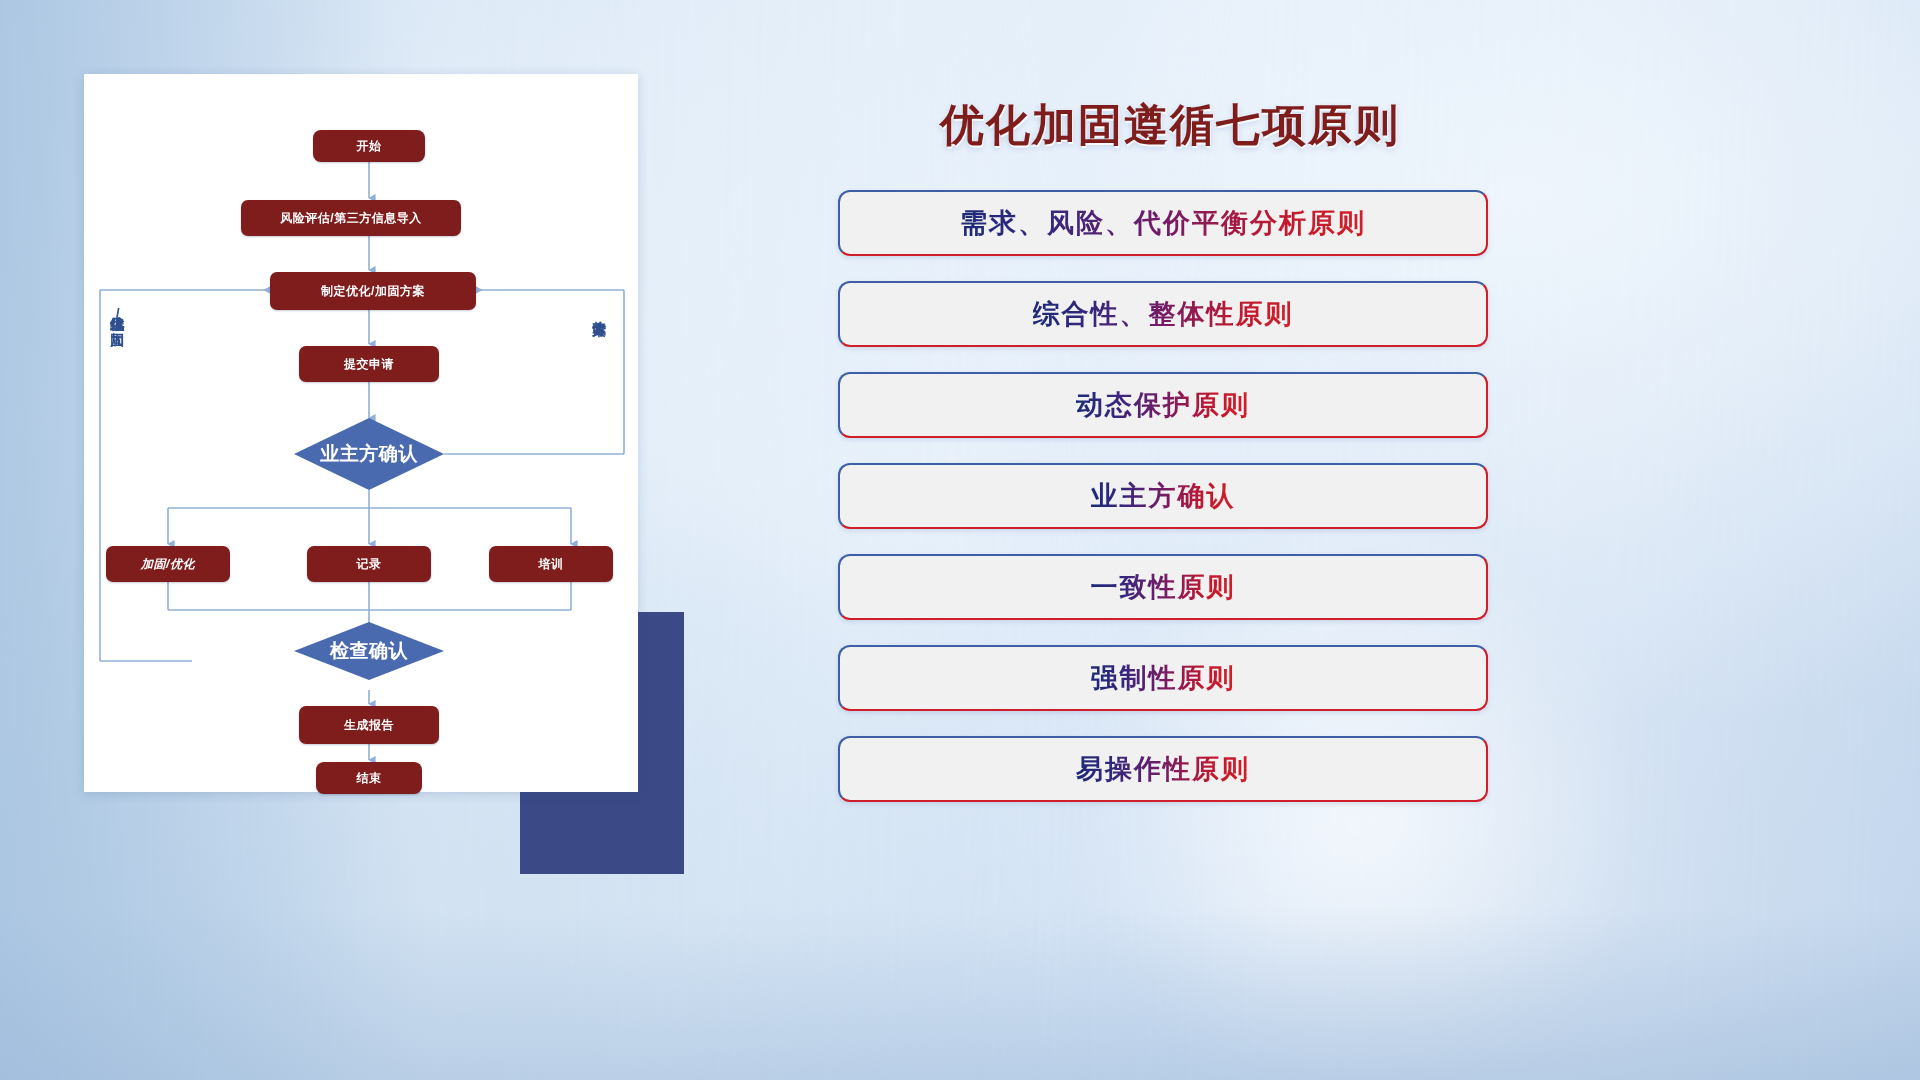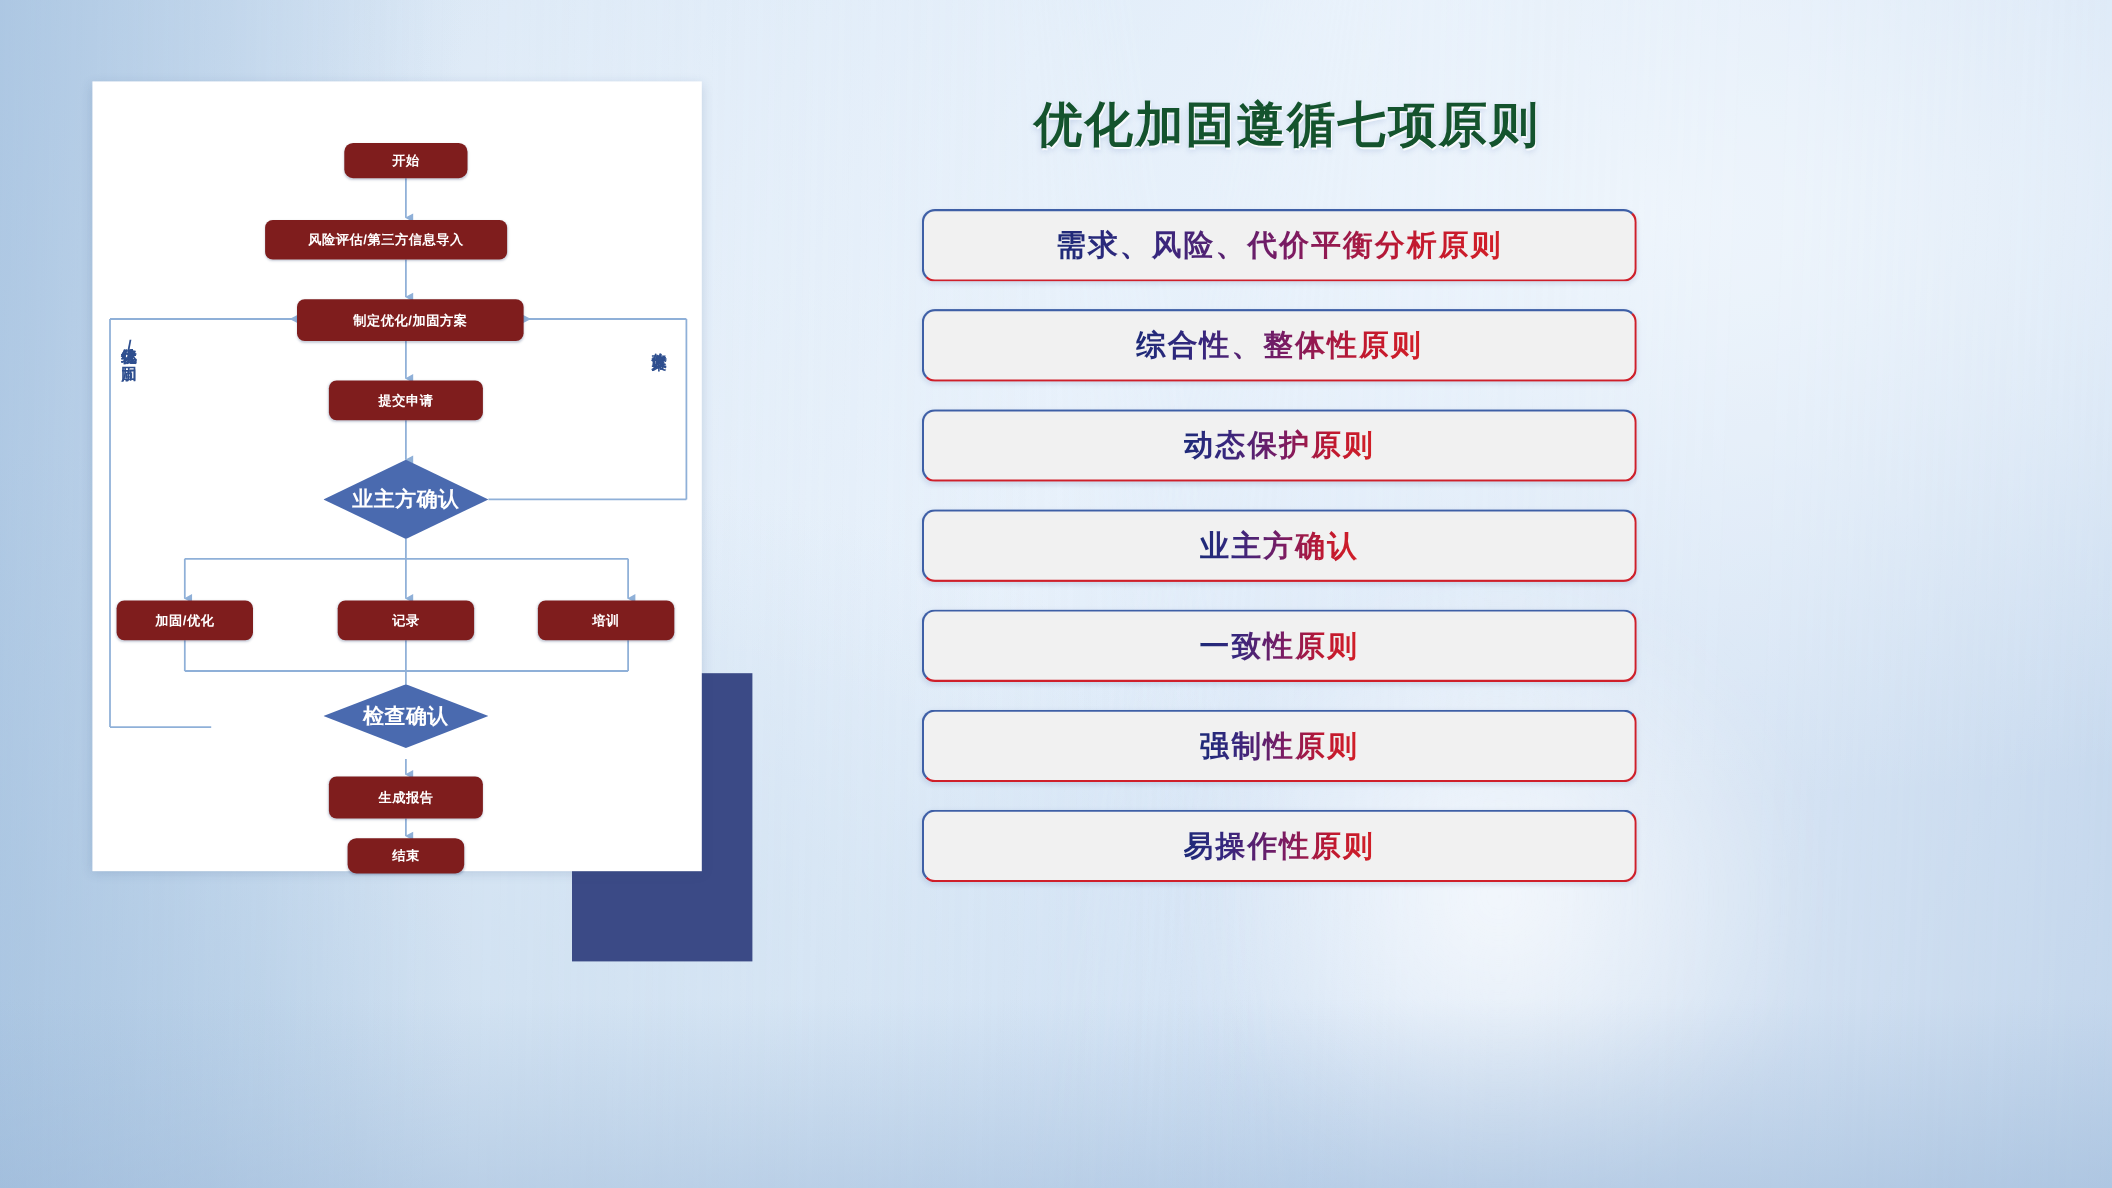--- a/index.html
+++ b/index.html
@@ -90,23 +90,23 @@
     font-size:14px;
     font-weight:700;
     line-height:1.05;
     letter-spacing:0px;
     white-space:nowrap;
   }
 
   
   #right { position:absolute; left:830px; top:0; width:1090px; height:1080px; }
   #panel-title {
-    position:absolute; left:110px; top:84px;
+    position:absolute; left:110px; top:96px;
     font-size:44px; font-weight:700;
-    color:#14532d;
+    color:#7f1d1d;
     letter-spacing:2px;
     text-shadow:1px 2px 0 rgba(255,255,255,.85), 0 3px 6px rgba(60,92,166,.22);
   }
   #pill-list { position:absolute; left:8px; top:190px; width:650px; }
   .pill {
     position:relative;
     height:66px;
     margin-bottom:25px;
     background:#f1f1f1;
     border-radius:12px;
@@ -203,21 +203,21 @@
     <div class="node term" style="left:229px; top:56px; width:112px; height:32px;">开始</div>
 
     <div class="node" style="left:157px; top:126px; width:220px; height:36px;">风险评估/第三方信息导入</div>
 
     <div class="node" style="left:186px; top:198px; width:206px; height:38px;">制定优化/加固方案</div>
 
     <div class="node" style="left:215px; top:272px; width:140px; height:36px;">提交申请</div>
 
     <div class="diamond" style="left:210px; top:344px; width:150px; height:72px;">业主方确认</div>
 
-    <div class="node" style="left:22px; top:472px; width:124px; height:36px;">加固/优化</div>
+    <div class="node" style="left:22px; top:472px; width:124px; height:36px;font-style:italic;">加固/优化</div>
 
     <div class="node" style="left:223px; top:472px; width:124px; height:36px;">记录</div>
 
     <div class="node" style="left:405px; top:472px; width:124px; height:36px;">培训</div>
 
     <div class="diamond" style="left:210px; top:548px; width:150px; height:58px;">检查确认</div>
 
     <div class="node" style="left:215px; top:632px; width:140px; height:38px;">生成报告</div>
 
     <div class="node term" style="left:232px; top:688px; width:106px; height:32px;">结束</div>

